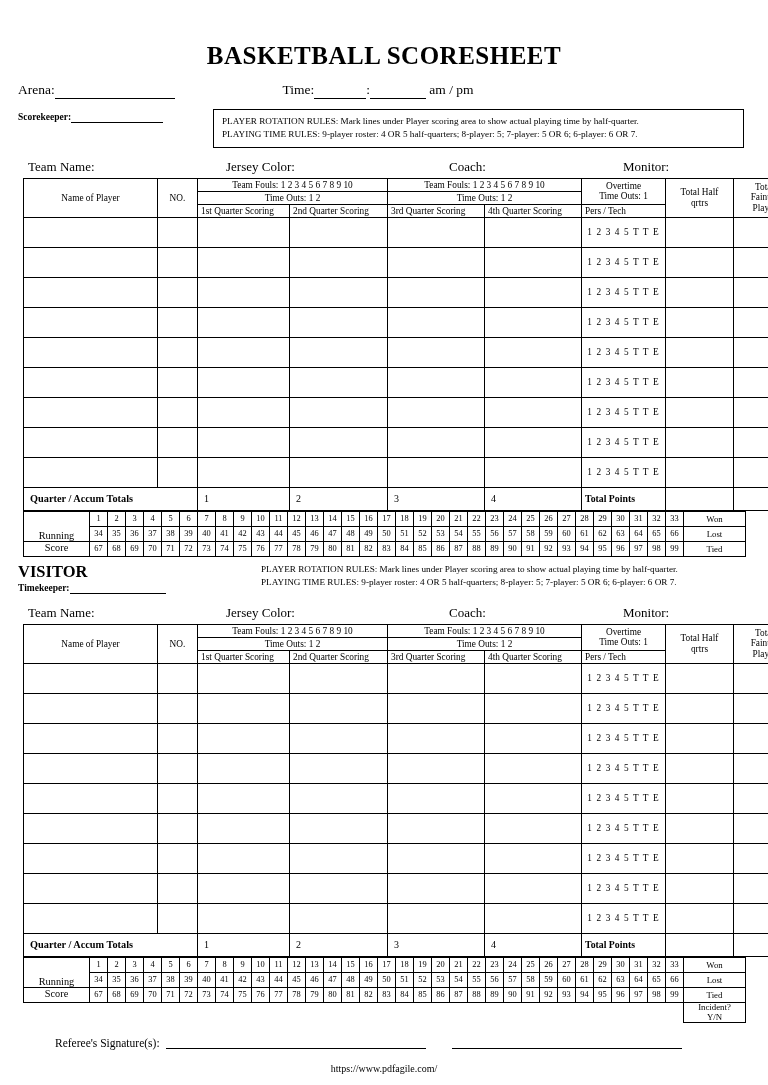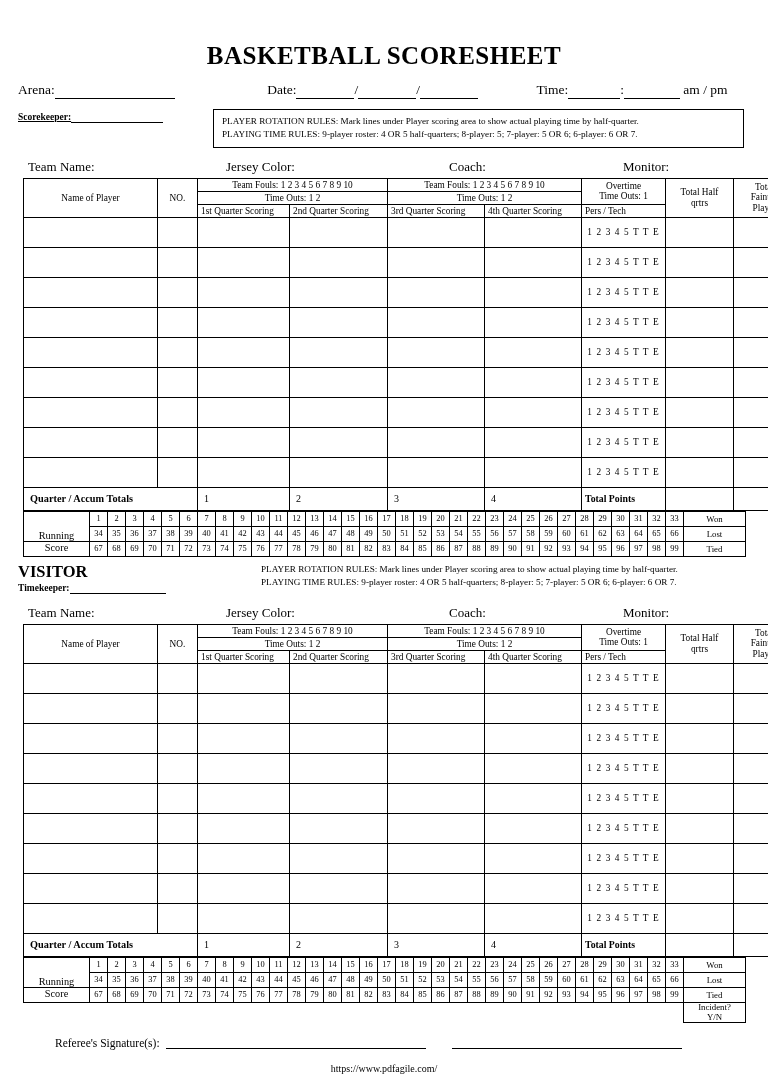--- a/index.html
+++ b/index.html
@@ -58,21 +58,20 @@
   .homeblock .home-label {
     font-size: 16.5px;
     font-weight: bold;
     line-height: 1.1;
   }
   .homeblock .sk {
     font-size: 9.5px;
     font-weight: bold;
     margin-top: 3px;
     white-space: nowrap;
-    text-decoration: underline;
   }
   .rulesbox {
     border: 1px solid #000;
     flex: 1;
     padding: 5px 6px 5px 8px;
     font-size: 9.2px;
     line-height: 1.45;
     margin-left: 0px;
     max-width: 548px;
   }
@@ -204,23 +203,20 @@
 </head>
 <body>
 
 <div class="page">
 
   <div class="title">BASKETBALL SCORESHEET</div>
 
   <div class="topline">
     <div class="seg arena">
       <span>Arena:</span><span class="ul" style="width:120px;">&nbsp;</span>
-    </div>
-    <div class="seg date">
-      <span>Date:</span><span class="ul" style="width:58px;">&nbsp;</span><span>/</span><span class="ul" style="width:58px;">&nbsp;</span><span>/</span><span class="ul" style="width:58px;">&nbsp;</span>
     </div>
     <div class="seg time">
       <span>Time:</span><span class="ul" style="width:52px;">&nbsp;</span><span>:</span><span class="ul" style="width:56px;">&nbsp;</span>
       <span>am / pm</span>
     </div>
   </div>
 
   <div class="homerow">
     <div class="homeblock">
       <div class="sk">

